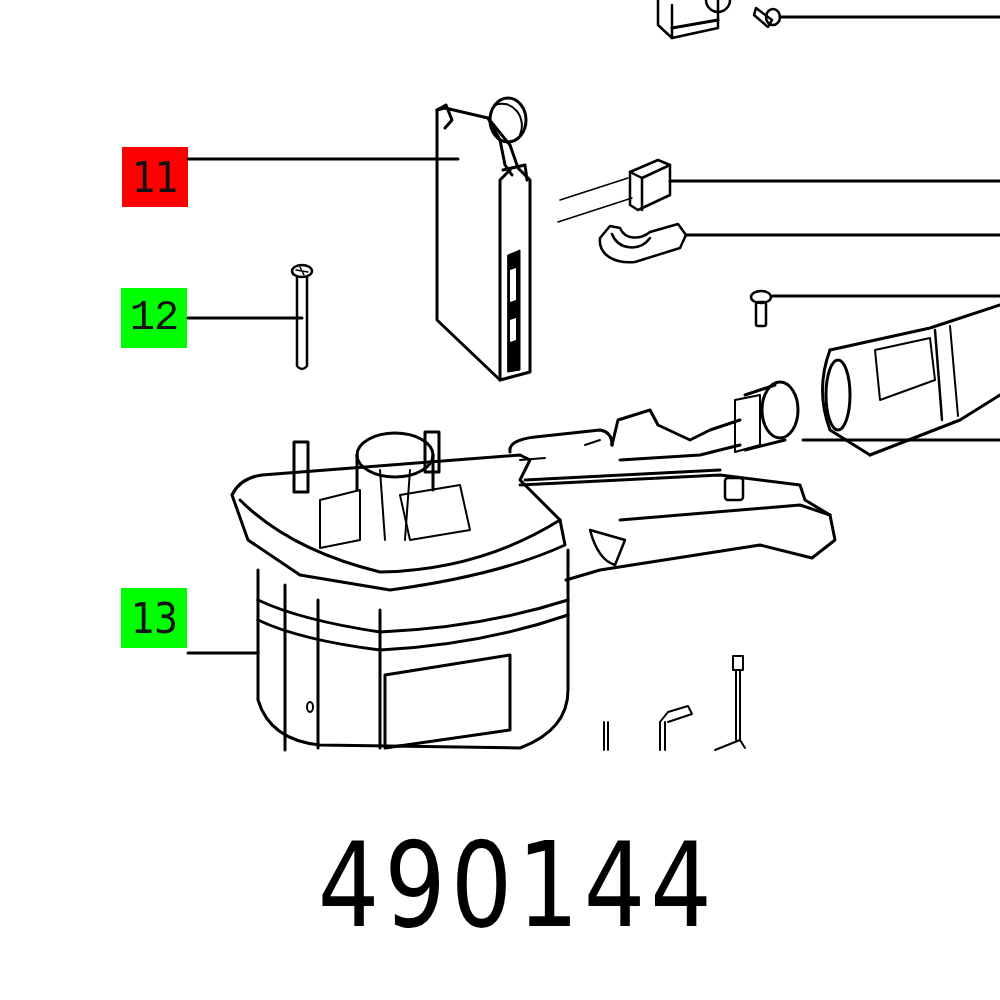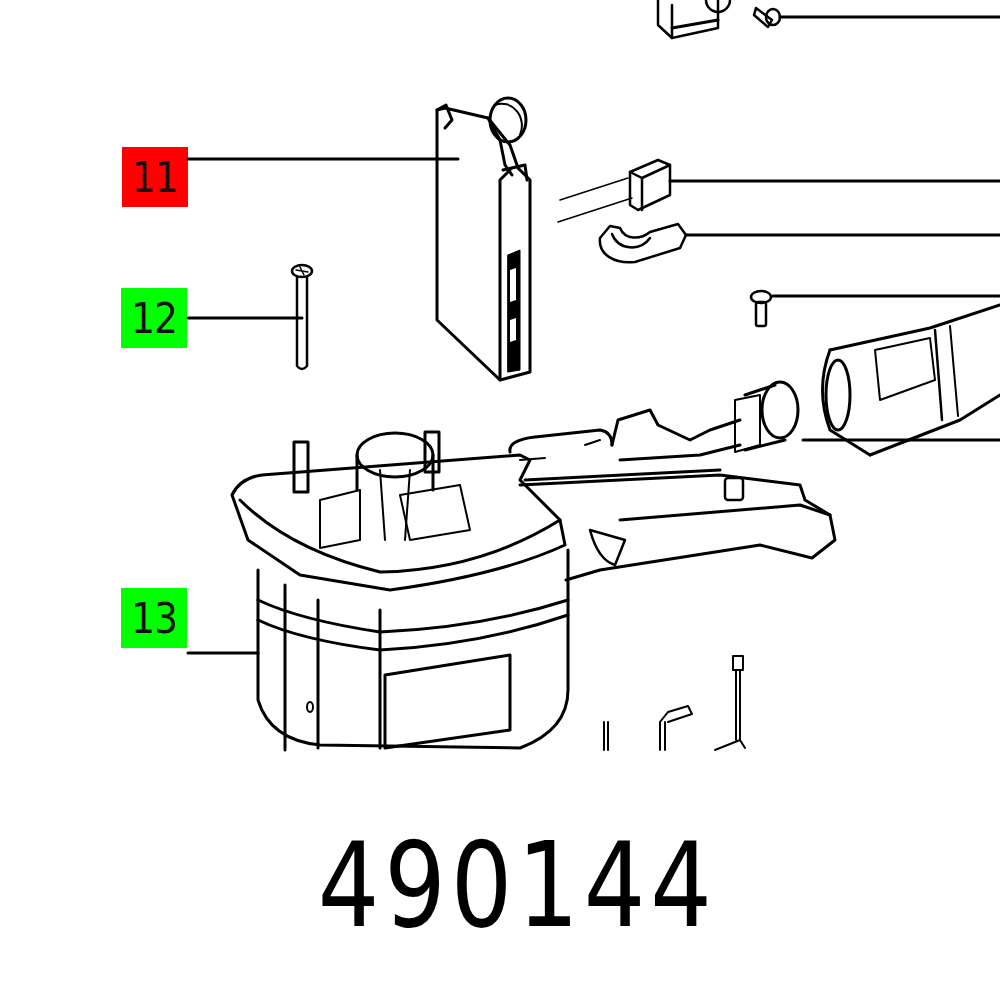--- a/index.html
+++ b/index.html
@@ -17,21 +17,21 @@
       font-size: 118px; line-height: 120px; color: #000; letter-spacing: 6px;
       transform: scaleX(0.82); transform-origin: center;
     }
   </style>
 </head>
 <body>
 
 <div class="label-box" style="left:122px;top:109px;background:#ff0000;margin-top:38px;">
   <span>11</span>
 </div>
-<div class="label-box" style="left:121px;top:288px;background:#00ff00;">
+<div class="label-box" style="left:121px;top:288px;background:#00ff00;font-family:Liberation Mono, monospace;">
   <span>12</span>
 </div>
 <div class="label-box" style="left:121px;top:588px;background:#00ff00;">
   <span>13</span>
 </div>
 
 <svg class="drawing" viewBox="0 0 1000 1000" xmlns="http://www.w3.org/2000/svg" fill="none" stroke="#000" stroke-linejoin="round" stroke-linecap="round">
 
   <g stroke-width="3">
     <line x1="188" y1="159" x2="458" y2="159"></line>

